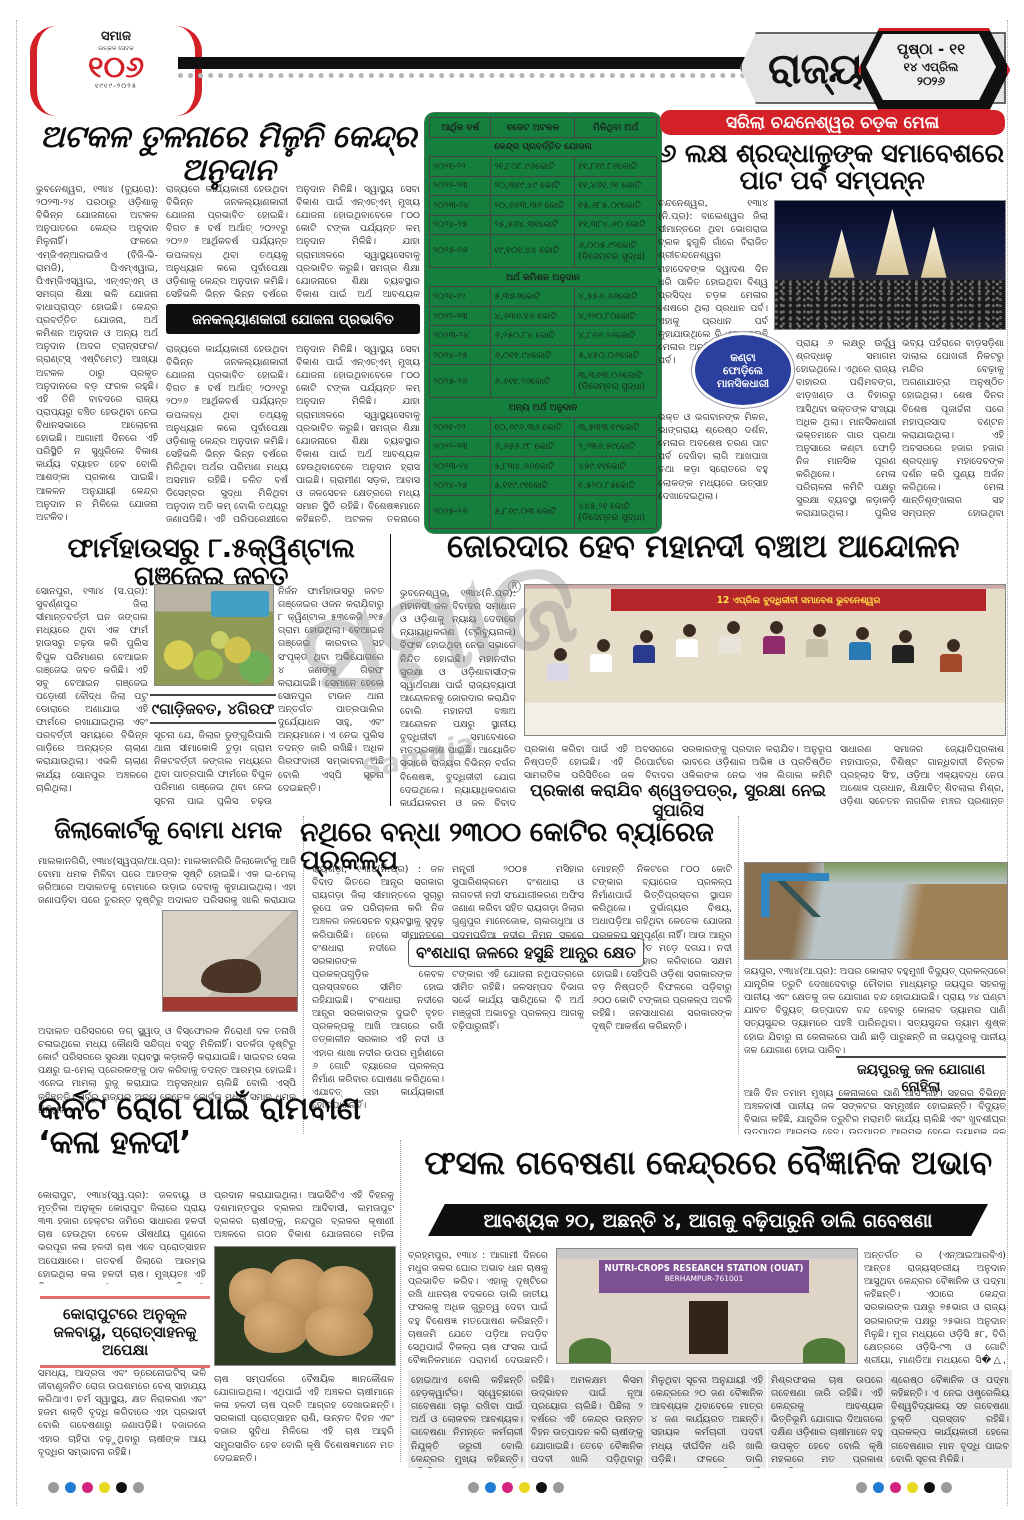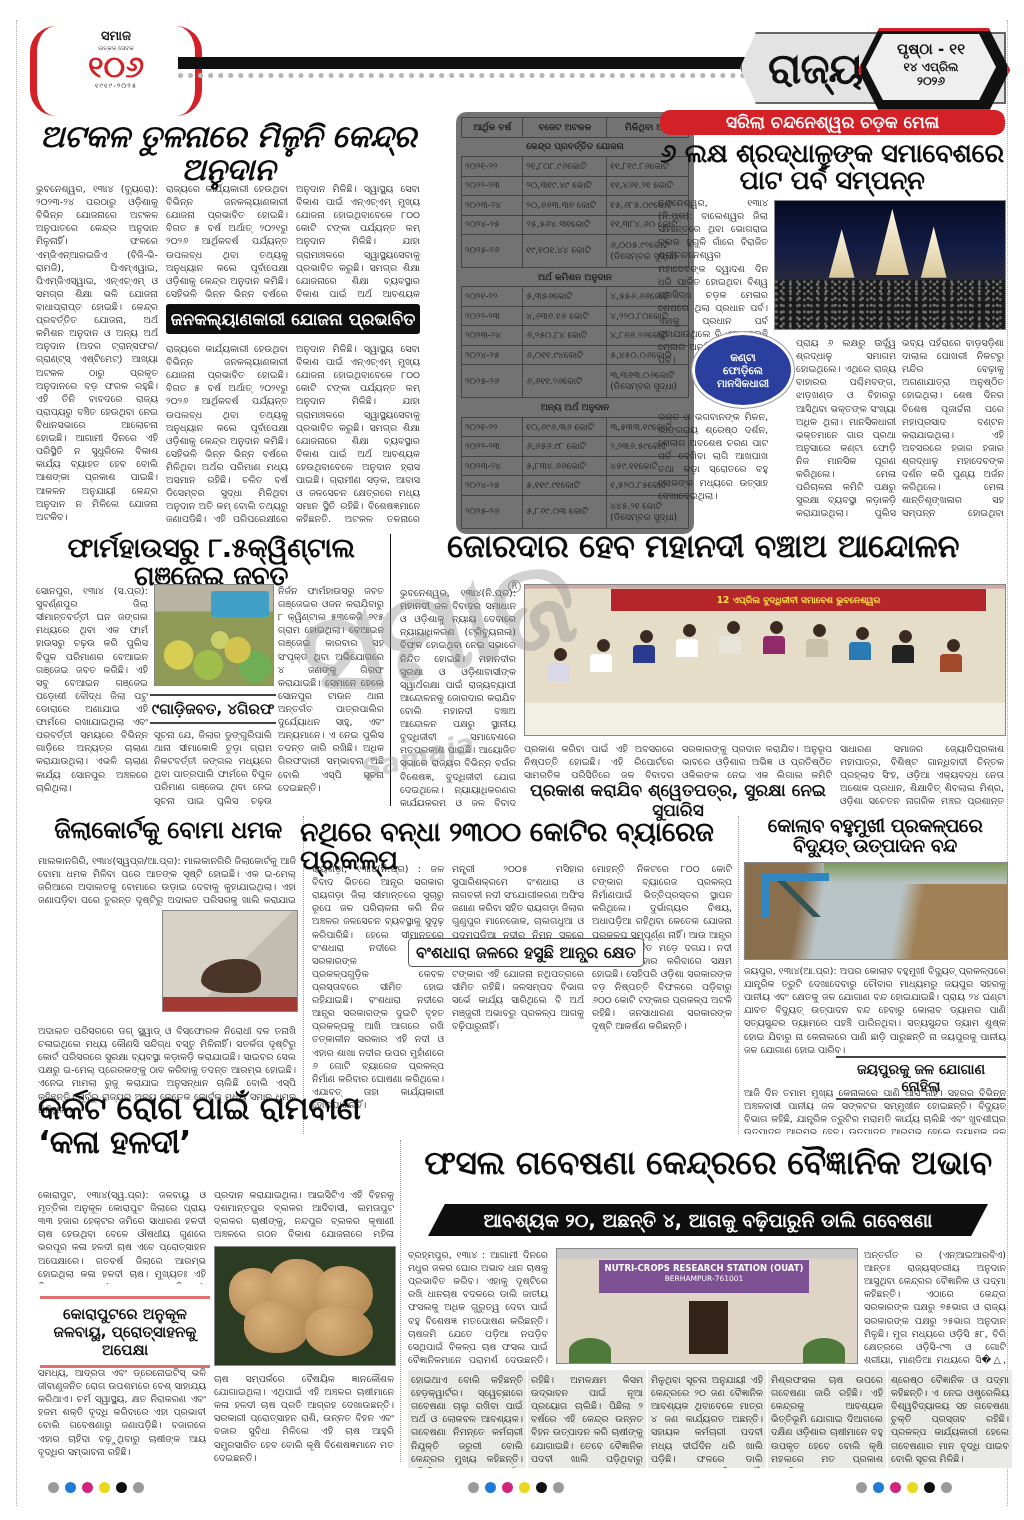--- a/index.html
+++ b/index.html
@@ -13,21 +13,21 @@
   .kicker{background:#d42127;color:#fff;font-weight:bold;text-align:center;border-radius:10px;}
   .blackbox{background:#0f0f0f;color:#fff;font-weight:bold;text-align:center;}
   .subhead-rule{font-weight:bold;text-align:center;color:#111;}
   .rule-t{border-top:2px solid #444;}
   .rule-b{border-bottom:2px solid #444;}
   .pink-rule-t{border-top:3px solid #e07070;}
   .pink-rule-b{border-bottom:3px solid #e07070;}
   .vdiv{position:absolute;width:0;border-left:1.5px solid #111;}
   .vdot{position:absolute;width:0;border-left:1px dotted #999;}
   
-  .gtable{position:absolute;border:1px dotted #777;border-radius:10px;padding:4px;background:#737373;margin-left:32px;}
+  .gtable{position:absolute;border:1px dotted #777;border-radius:10px;padding:4px;background:#15803d;}
   .gtable table{border-collapse:collapse;width:100%;height:100%;}
   .gtable td,.gtable th{border:1px solid #444;font-size:9px;padding:2px 3px;text-align:left;
                         white-space:pre-line;vertical-align:middle;}
   .gtable th{font-weight:bold;text-align:center;}
   .gtable .sect{font-weight:bold;text-align:center;border-left:none;border-right:none;}
   
   .photo{position:absolute;overflow:hidden;border:1px solid #888;}
   .temple{background:linear-gradient(180deg,#070c24 0%,#131c45 38%,#2c2c38 68%,#101010 100%);}
   .spire{position:absolute;background:linear-gradient(180deg,#fdf6e0,#d9c79a);clip-path:polygon(50% 0,90% 100%,10% 100%);}
   .crowd{position:absolute;left:0;right:0;bottom:0;height:38%;
@@ -99,21 +99,21 @@
     <div style="font-size:15px;font-weight:bold;color:#111;">ପୃଷ୍ଠା - ୧୧</div>
     <div style="font-size:12px;font-weight:bold;color:#111;margin-top:2px;">୧୪ ଏପ୍ରିଲ</div>
     <div style="font-size:12px;font-weight:bold;color:#111;">୨୦୨୬</div>
   </div>
 
   <div class="abs headline" style="left:36px;top:120px;width:384px;font-size:31px;text-align:center;font-style:italic;">ଅଟକଳ ତୁଳନାରେ ମିଳୁନି କେନ୍ଦ୍ର ଅନୁଦାନ</div>
 
   <div class="abs body-txt" style="left:36px;top:182px;width:122px;height:340px;">ଭୁବନେଶ୍ୱର, ୧୩ା୪ (ବ୍ୟୁରୋ): ୨୦୨୩-୨୪ ପରଠାରୁ ଓଡ଼ିଶାକୁ ବିଭିନ୍ନ ଯୋଜନାରେ ଅଟକଳ ଅନୁପାତରେ କେନ୍ଦ୍ର ଅନୁଦାନ ମିଳୁନାହିଁ। ଫଳରେ ଏମ୍‌ଜିଏନ୍‌ଆରଇଜିଏ (ବିଜି-ଭି-ରାମଜି), ପିଏମ୍‌ଏୱାଇ, ପିଏମ୍‌ଜିଏସ୍‌ୱାଇ, ଏନ୍‌ଏଚ୍‌ଏମ୍ ଓ ସମଗ୍ର ଶିକ୍ଷା ଭଳି ଯୋଜନା ବାଧାପ୍ରାପ୍ତ ହୋଇଛି। କେନ୍ଦ୍ର ପ୍ରବର୍ତ୍ତିତ ଯୋଜନା, ଅର୍ଥ କମିଶନ ଅନୁଦାନ ଓ ଅନ୍ୟ ଅର୍ଥ ଅନୁଦାନ (ଅଦର ଟ୍ରାନ୍ସଫର/ଗ୍ରାଣ୍ଟ୍‌ସ୍ ଏଷ୍ଟିମେଟ୍) ଆଖ୍ୟା ଅଟକଳ ଠାରୁ ପ୍ରକୃତ ଅନୁଦାନରେ ବଡ଼ ଫରକ ରହୁଛି। ଏହି ତିନି ବାବଦରେ ରାଜ୍ୟ ପ୍ରାପ୍ୟରୁ ବଞ୍ଚିତ ହେଉଥିବା ନେଇ ବିଧାନସଭାରେ ଆଲୋଚନା ହୋଇଛି। ଆଗାମୀ ଦିନରେ ଏହି ପରିସ୍ଥିତି ନ ସୁଧୁରିଲେ ବିକାଶ କାର୍ଯ୍ୟ ବ୍ୟାହତ ହେବ ବୋଲି ଆଶଙ୍କା ପ୍ରକାଶ ପାଇଛି। ଆକଳନ ଅନୁଯାୟୀ କେନ୍ଦ୍ର ଅନୁଦାନ ନ ମିଳିଲେ ଯୋଜନା ଅଟକିବ।</div>
   <div class="abs body-txt" style="left:166px;top:182px;width:122px;height:116px;">ରାଜ୍ୟରେ କାର୍ଯ୍ୟକାରୀ ହେଉଥିବା ବିଭିନ୍ନ ଜନକଲ୍ୟାଣକାରୀ ଯୋଜନା ପ୍ରଭାବିତ ହୋଇଛି। ବିଗତ ୫ ବର୍ଷ ଅର୍ଥାତ୍ ୨୦୨୧ରୁ ୨୦୨୬ ଆର୍ଥିକବର୍ଷ ପର୍ଯ୍ୟନ୍ତ ଉପଲବ୍ଧ ଥିବା ତଥ୍ୟକୁ ଅନୁଧ୍ୟାନ କଲେ ପୂର୍ବାପେକ୍ଷା ଓଡ଼ିଶାକୁ କେନ୍ଦ୍ର ଅନୁଦାନ କମିଛି। ସେହିଭଳି ଭିନ୍ନ ଭିନ୍ନ ବର୍ଷରେ ମିଳିଥିବା ଅର୍ଥର ପରିମାଣ ମଧ୍ୟ ଅସମାନ ରହିଛି। ଚଳିତ ବର୍ଷ ଡିସେମ୍ବର ସୁଦ୍ଧା ମିଳିଥିବା ଅନୁଦାନ ଅତି କମ୍ ବୋଲି ତଥ୍ୟରୁ ଜଣାପଡ଼ିଛି। ଏହି ପରିପ୍ରେକ୍ଷୀରେ ରାଜ୍ୟ ସରକାର କେନ୍ଦ୍ରକୁ ପତ୍ର ଲେଖି ଅନୁଦାନ ଶୀଘ୍ର ଛାଡ଼ିବାକୁ ଦାବି କରିଛନ୍ତି ବୋଲି ସୂତ୍ରରୁ ପ୍ରକାଶ।</div>
   <div class="abs body-txt" style="left:296px;top:182px;width:124px;height:116px;">ଅନୁଦାନ ମିଳିଛି। ସ୍ୱାସ୍ଥ୍ୟ ସେବା ବିକାଶ ପାଇଁ ଏନ୍‌ଏଚ୍‌ଏମ୍ ମୁଖ୍ୟ ଯୋଜନା ହୋଇଥିବାବେଳେ ୮୦୦ କୋଟି ଟଙ୍କା ପର୍ଯ୍ୟନ୍ତ କମ୍ ଅନୁଦାନ ମିଳିଛି। ଯାହା ଗ୍ରାମାଞ୍ଚଳରେ ସ୍ୱାସ୍ଥ୍ୟସେବାକୁ ପ୍ରଭାବିତ କରୁଛି। ସମଗ୍ର ଶିକ୍ଷା ଯୋଜନାରେ ଶିକ୍ଷା ବ୍ୟବସ୍ଥାର ବିକାଶ ପାଇଁ ଅର୍ଥ ଆବଶ୍ୟକ ହେଉଥିବାବେଳେ ଅନୁଦାନ ହ୍ରାସ ପାଇଛି। ଗ୍ରାମୀଣ ସଡ଼କ, ଆବାସ ଓ ଜଳସେଚନ କ୍ଷେତ୍ରରେ ମଧ୍ୟ ସମାନ ସ୍ଥିତି ରହିଛି। ବିଶେଷଜ୍ଞମାନେ କହିଛନ୍ତି, ଅଟକଳ ତୁଳନାରେ ଅନୁଦାନ ନ ମିଳିଲେ ଯୋଜନାର ଲକ୍ଷ୍ୟ ହାସଲ କଷ୍ଟକର ହେବ।</div>
-  <div class="abs blackbox" style="left:166px;top:304px;width:254px;height:30px;font-size:17px;line-height:30px;border-radius:3px;">ଜନକଲ୍ୟାଣକାରୀ ଯୋଜନା ପ୍ରଭାବିତ</div>
+  <div class="abs blackbox" style="left:166px;top:304px;width:254px;height:30px;font-size:14px;line-height:30px;border-radius:3px;">ଜନକଲ୍ୟାଣକାରୀ ଯୋଜନା ପ୍ରଭାବିତ</div>
   <div class="abs body-txt" style="left:166px;top:342px;width:122px;height:180px;">ରାଜ୍ୟରେ କାର୍ଯ୍ୟକାରୀ ହେଉଥିବା ବିଭିନ୍ନ ଜନକଲ୍ୟାଣକାରୀ ଯୋଜନା ପ୍ରଭାବିତ ହୋଇଛି। ବିଗତ ୫ ବର୍ଷ ଅର୍ଥାତ୍ ୨୦୨୧ରୁ ୨୦୨୬ ଆର୍ଥିକବର୍ଷ ପର୍ଯ୍ୟନ୍ତ ଉପଲବ୍ଧ ଥିବା ତଥ୍ୟକୁ ଅନୁଧ୍ୟାନ କଲେ ପୂର୍ବାପେକ୍ଷା ଓଡ଼ିଶାକୁ କେନ୍ଦ୍ର ଅନୁଦାନ କମିଛି। ସେହିଭଳି ଭିନ୍ନ ଭିନ୍ନ ବର୍ଷରେ ମିଳିଥିବା ଅର୍ଥର ପରିମାଣ ମଧ୍ୟ ଅସମାନ ରହିଛି। ଚଳିତ ବର୍ଷ ଡିସେମ୍ବର ସୁଦ୍ଧା ମିଳିଥିବା ଅନୁଦାନ ଅତି କମ୍ ବୋଲି ତଥ୍ୟରୁ ଜଣାପଡ଼ିଛି। ଏହି ପରିପ୍ରେକ୍ଷୀରେ ରାଜ୍ୟ ସରକାର କେନ୍ଦ୍ରକୁ ପତ୍ର ଲେଖି ଅନୁଦାନ ଶୀଘ୍ର ଛାଡ଼ିବାକୁ ଦାବି କରିଛନ୍ତି ବୋଲି ସୂତ୍ରରୁ ପ୍ରକାଶ।</div>
   <div class="abs body-txt" style="left:296px;top:342px;width:124px;height:180px;">ଅନୁଦାନ ମିଳିଛି। ସ୍ୱାସ୍ଥ୍ୟ ସେବା ବିକାଶ ପାଇଁ ଏନ୍‌ଏଚ୍‌ଏମ୍ ମୁଖ୍ୟ ଯୋଜନା ହୋଇଥିବାବେଳେ ୮୦୦ କୋଟି ଟଙ୍କା ପର୍ଯ୍ୟନ୍ତ କମ୍ ଅନୁଦାନ ମିଳିଛି। ଯାହା ଗ୍ରାମାଞ୍ଚଳରେ ସ୍ୱାସ୍ଥ୍ୟସେବାକୁ ପ୍ରଭାବିତ କରୁଛି। ସମଗ୍ର ଶିକ୍ଷା ଯୋଜନାରେ ଶିକ୍ଷା ବ୍ୟବସ୍ଥାର ବିକାଶ ପାଇଁ ଅର୍ଥ ଆବଶ୍ୟକ ହେଉଥିବାବେଳେ ଅନୁଦାନ ହ୍ରାସ ପାଇଛି। ଗ୍ରାମୀଣ ସଡ଼କ, ଆବାସ ଓ ଜଳସେଚନ କ୍ଷେତ୍ରରେ ମଧ୍ୟ ସମାନ ସ୍ଥିତି ରହିଛି। ବିଶେଷଜ୍ଞମାନେ କହିଛନ୍ତି, ଅଟକଳ ତୁଳନାରେ ଅନୁଦାନ ନ ମିଳିଲେ ଯୋଜନାର ଲକ୍ଷ୍ୟ ହାସଲ କଷ୍ଟକର ହେବ।</div>
 
   <div class="gtable" style="left:424px;top:112px;width:228px;height:412px;">
     <table>
       <tbody>
           <tr>
         <th style="width:27%;">ଆର୍ଥିକ ବର୍ଷ</th>
         <th style="width:37%;">ବଜେଟ ଅଟକଳ</th>
         <th>ମିଳିଥିବା ଅର୍ଥ</th>
@@ -296,21 +296,20 @@
   <div class="vdot" style="left:303px;top:816px;height:318px;"></div>
 
   <div class="abs headline" style="left:300px;top:818px;width:420px;font-size:27px;text-align:left;">ନଥିରେ ବନ୍ଧା ୨୩୦୦ କୋଟିର ବ୍ୟାରେଜ ପ୍ରକଳ୍ପ</div>
   <div class="abs body-txt" style="left:312px;top:862px;width:132px;height:270px;">ରାୟଗଡ଼ା, ୧୩ା୪(ନି.ପ୍ର) : ଜଳ ବିବାଦ ଭିତରେ ଆନ୍ଧ୍ର ସରକାର ରାୟଗଡ଼ା ଜିଲା ସୀମାନ୍ତରେ ସୁଚାରୁ ରୂପେ ଜଳ ପରିଚାଳନା କରି ନିଜ ଅଞ୍ଚଳର ଜଳସେଚନ ବ୍ୟବସ୍ଥାକୁ ସୁଦୃଢ଼ କରିପାରିଛି। ହେଲେ ସୀମାନ୍ତରେ ବଂଶଧାରା ନଦୀରେ ଓଡ଼ିଶା ସରକାରଙ୍କ ବ୍ୟାରେଜ ପ୍ରକଳ୍ପଗୁଡ଼ିକ କେବଳ ପ୍ରସ୍ତାବରେ ସୀମିତ ହୋଇ ରହିଯାଇଛି। ବଂଶଧାରା ନଦୀରେ ଆନ୍ଧ୍ର ସରକାରଙ୍କ ଦୁଇଟି ବୃହତ ପ୍ରକଳ୍ପକୁ ଆଖି ଆଗରେ ରଖି ତତ୍କାଳୀନ ସରକାର ଏହି ନଦୀ ଓ ଏହାର ଶାଖା ନଦୀର ଉପର ମୁହାଁଣରେ ୬ ଗୋଟି ବ୍ୟାରେଜ ପ୍ରକଳ୍ପ ନିର୍ମାଣ କରିବାର ଘୋଷଣା କରିଥିଲେ। ଏଯାବତ୍ ତାହା କାର୍ଯ୍ୟକାରୀ ହୋଇପାରିନାହିଁ।</div>
   <div class="abs body-txt" style="left:452px;top:862px;width:132px;height:270px;">ମନ୍ତ୍ରୀ ୨୦୦୫ ମସିହାର ସୁପାରିଶକ୍ରମେ ବଂଶଧାରା ଓ ନାଗବଳୀ ନଦୀ ସଂଯୋଗୀକରଣ ଅଫିସ ଜଣାଣ କରିବା ସହିତ ରାୟଗଡ଼ା ଜିଲାର ଗୁଣୁପୁର ମାନେଜୋକ, ଚାଲଗଧୁଆ ଓ ପଦ୍ମପଡ଼ିଆ ନଦୀର ନିମ୍ନ ସ୍ଥଳରେ ଏକ ବ୍ୟାରେଜ ନିର୍ମାଣ କରିବାକୁ ଯୋଜନା କରିଥିଲେ। ୯୦୦ କୋଟି ଟଙ୍କାର ଏହି ଯୋଜନା ନଥିପତ୍ରରେ ସୀମିତ ରହିଛି। ଜଳସମ୍ପଦ ବିଭାଗ ସର୍ଭେ କାର୍ଯ୍ୟ ସାରିଥିଲେ ବି ଅର୍ଥ ମଞ୍ଜୁରୀ ଅଭାବରୁ ପ୍ରକଳ୍ପ ଆଗକୁ ବଢ଼ିପାରୁନାହିଁ।</div>
   <div class="abs body-txt" style="left:592px;top:862px;width:140px;height:270px;">ମୋହନ୍ତି ନିକଟରେ ୮୦୦ କୋଟି ଟଙ୍କାର ବ୍ୟାରେଜ ପ୍ରକଳ୍ପ ନିର୍ମାଣପାଇଁ ଭିତ୍ତିପ୍ରସ୍ତର ସ୍ଥାପନ କରିଥିଲେ। ଦୁର୍ଭାଗ୍ୟର ବିଷୟ, ଅଧାପଡ଼ିଆ ରହିଥିବା କେତେକ ଯୋଜନା ପ୍ରକଳ୍ପ ସମ୍ପୂର୍ଣ୍ଣ ନାହିଁ। ଆଉ ଆନ୍ଧ୍ର ଚତୁରତାର ସହିତ ମଡ଼େ ଦଗଯ। ନଦୀ ଜଳକୁ ବ୍ୟବହାର କରିବାରେ ସକ୍ଷମ ହୋଇଛି। ସେହିପରି ଓଡ଼ିଶା ସରକାରଙ୍କ ବଡ଼ ନିଷ୍ପତ୍ତି ବିଫଳରେ ପଡ଼ିବାରୁ ୬୦୦ କୋଟି ଟଙ୍କାର ପ୍ରକଳ୍ପ ଅଟକି ରହିଛି। ଜନସାଧାରଣ ସରକାରଙ୍କ ଦୃଷ୍ଟି ଆକର୍ଷଣ କରିଛନ୍ତି।</div>
   <div class="abs subhead-rule" style="left:408px;top:938px;width:230px;font-size:16px;background:#fff;border:1.5px solid #555;border-radius:4px;padding:4px 2px;z-index:3;">ବଂଶଧାରା ଜଳରେ ହସୁଛି ଆନ୍ଧ୍ର କ୍ଷେତ</div>
 
   <div class="vdot" style="left:738px;top:816px;height:318px;"></div>
 
-  <div class="abs headline" style="left:744px;top:816px;width:262px;font-size:19px;text-align:center;">କୋଲାବ ବହୁମୁଖୀ ପ୍ରକଳ୍ପରେ ବିଦ୍ୟୁତ୍ ଉତ୍ପାଦନ ବନ୍ଦ</div>
   <div class="photo river" style="left:744px;top:862px;width:262px;height:96px;">
     <div class="river-green"></div>
     <div class="rig"></div>
   </div>
   <div class="abs body-txt" style="left:744px;top:964px;width:262px;height:92px;">ଜୟପୁର, ୧୩ା୪(ଆ.ପ୍ର): ଅପର କୋଲାବ ବହୁମୁଖୀ ବିଦ୍ୟୁତ୍ ପ୍ରକଳ୍ପରେ ଯାନ୍ତ୍ରିକ ତ୍ରୁଟି ଦେଖାଦେବାରୁ ଚୌବାର ମାଧ୍ୟମରୁ ଜୟପୁର ସହରକୁ ପାନୀୟ ଏବଂ କ୍ଷେତକୁ ଜଳ ଯୋଗାଣ ବନ୍ଦ ହୋଇଯାଇଛି। ପ୍ରାୟ ୨୪ ଘଣ୍ଟା ଯାବତ ବିଦ୍ୟୁତ୍ ଉତ୍ପାଦନ ବନ୍ଦ ହେବାରୁ କୋଲାବ ଡ୍ୟାମର ପାଣି ସତ୍ୟସୁନ୍ଦର ଡ୍ୟାମରେ ପହଞ୍ଚି ପାରିନଥିବା। ସତ୍ୟସୁନ୍ଦର ଡ୍ୟାମ ଶୁଷ୍କ ହୋଇ ଯିବାରୁ ନା କେନାଲରେ ପାଣି ଛାଡ଼ି ପାରୁଛନ୍ତି ନା ଜୟପୁରକୁ ପାନୀୟ ଜଳ ଯୋଗାଣ ହୋଇ ପାରିବ।</div>
   <div class="abs subhead-rule rule-t rule-b" style="left:836px;top:1056px;width:170px;font-size:14px;padding:3px 0;background:#fff;">ଜୟପୁରକୁ ଜଳ ଯୋଗାଣ ନୋହିଲା</div>
   <div class="abs body-txt" style="left:744px;top:1086px;width:262px;height:48px;">ଆଜି ଦିନ ତମାମ ମୁଖ୍ୟ କେନାଲରେ ପାଣି ଆସି ନାହିଁ। ସହରର ବିଭିନ୍ନ ଅଞ୍ଚଳବାସୀ ପାନୀୟ ଜଳ ସଙ୍କଟର ସମ୍ମୁଖୀନ ହୋଇଛନ୍ତି। ବିଦ୍ୟୁତ୍ ବିଭାଗ କହିଛି, ଯାନ୍ତ୍ରିକ ତ୍ରୁଟିର ମରାମତି କାର୍ଯ୍ୟ ଚାଲିଛି ଏବଂ ଖୁବଶୀଘ୍ର ଉତ୍ପାଦନ ଆରମ୍ଭ ହେବ। ଉତ୍ପାଦନ ଆରମ୍ଭ ହେଲେ ଡ୍ୟାମକୁ ଜଳ ଆସିବ ଓ ଜଳ ଯୋଗାଣ ସ୍ୱାଭାବିକ ହେବ ବୋଲି କର୍ତ୍ତୃପକ୍ଷ ସୂଚନା ଦେଇଛନ୍ତି। ଏହି ଘଟଣାରେ ଚାଷୀମାନେ ଚିନ୍ତାରେ ରହିଛନ୍ତି।</div>
 
   <div class="abs headline" style="left:38px;top:1092px;width:356px;font-size:32px;text-align:left;">କର୍କଟ ରୋଗ ପାଇଁ ରାମବାଣ ‘କଳା ହଳଦୀ’</div>
   <div class="abs body-txt" style="left:38px;top:1188px;width:168px;height:96px;">କୋରାପୁଟ, ୧୩ା୪(ସ୍ୱ.ପ୍ର): ଜଳବାୟୁ ଓ ମୃତ୍ତିକା ଅନୁକୂଳ କୋରାପୁଟ ଜିଲାରେ ପ୍ରାୟ ୩୩ ହଜାର ହେକ୍ଟର ଜମିରେ ସାଧାରଣ ହଳଦୀ ଚାଷ ହେଉଥିବା ବେଳେ ଔଷଧୀୟ ଗୁଣରେ ଭରପୂର କଳା ହଳଦୀ ଚାଷ ଏବେ ପ୍ରୋତ୍ସାହନ ଅପେକ୍ଷାରେ। ଗତବର୍ଷ ଜିଲାରେ ଆରମ୍ଭ ହୋଇଥିଲା କଳା ହଳଦୀ ଚାଷ। ମୁଖ୍ୟତଃ ଏହି କିସମର ହଳଦୀରେ ପ୍ରଦାହ-ନିରୋଧୀ, ଆଣ୍ଟିଅକ୍ସିଡାଣ୍ଟ ଏବଂ ଆଣ୍ଟିମାଇକ୍ରୋବିଆଲ୍ ଗୁଣ ରହିଛି। ଏହା ପାତନ</div>

